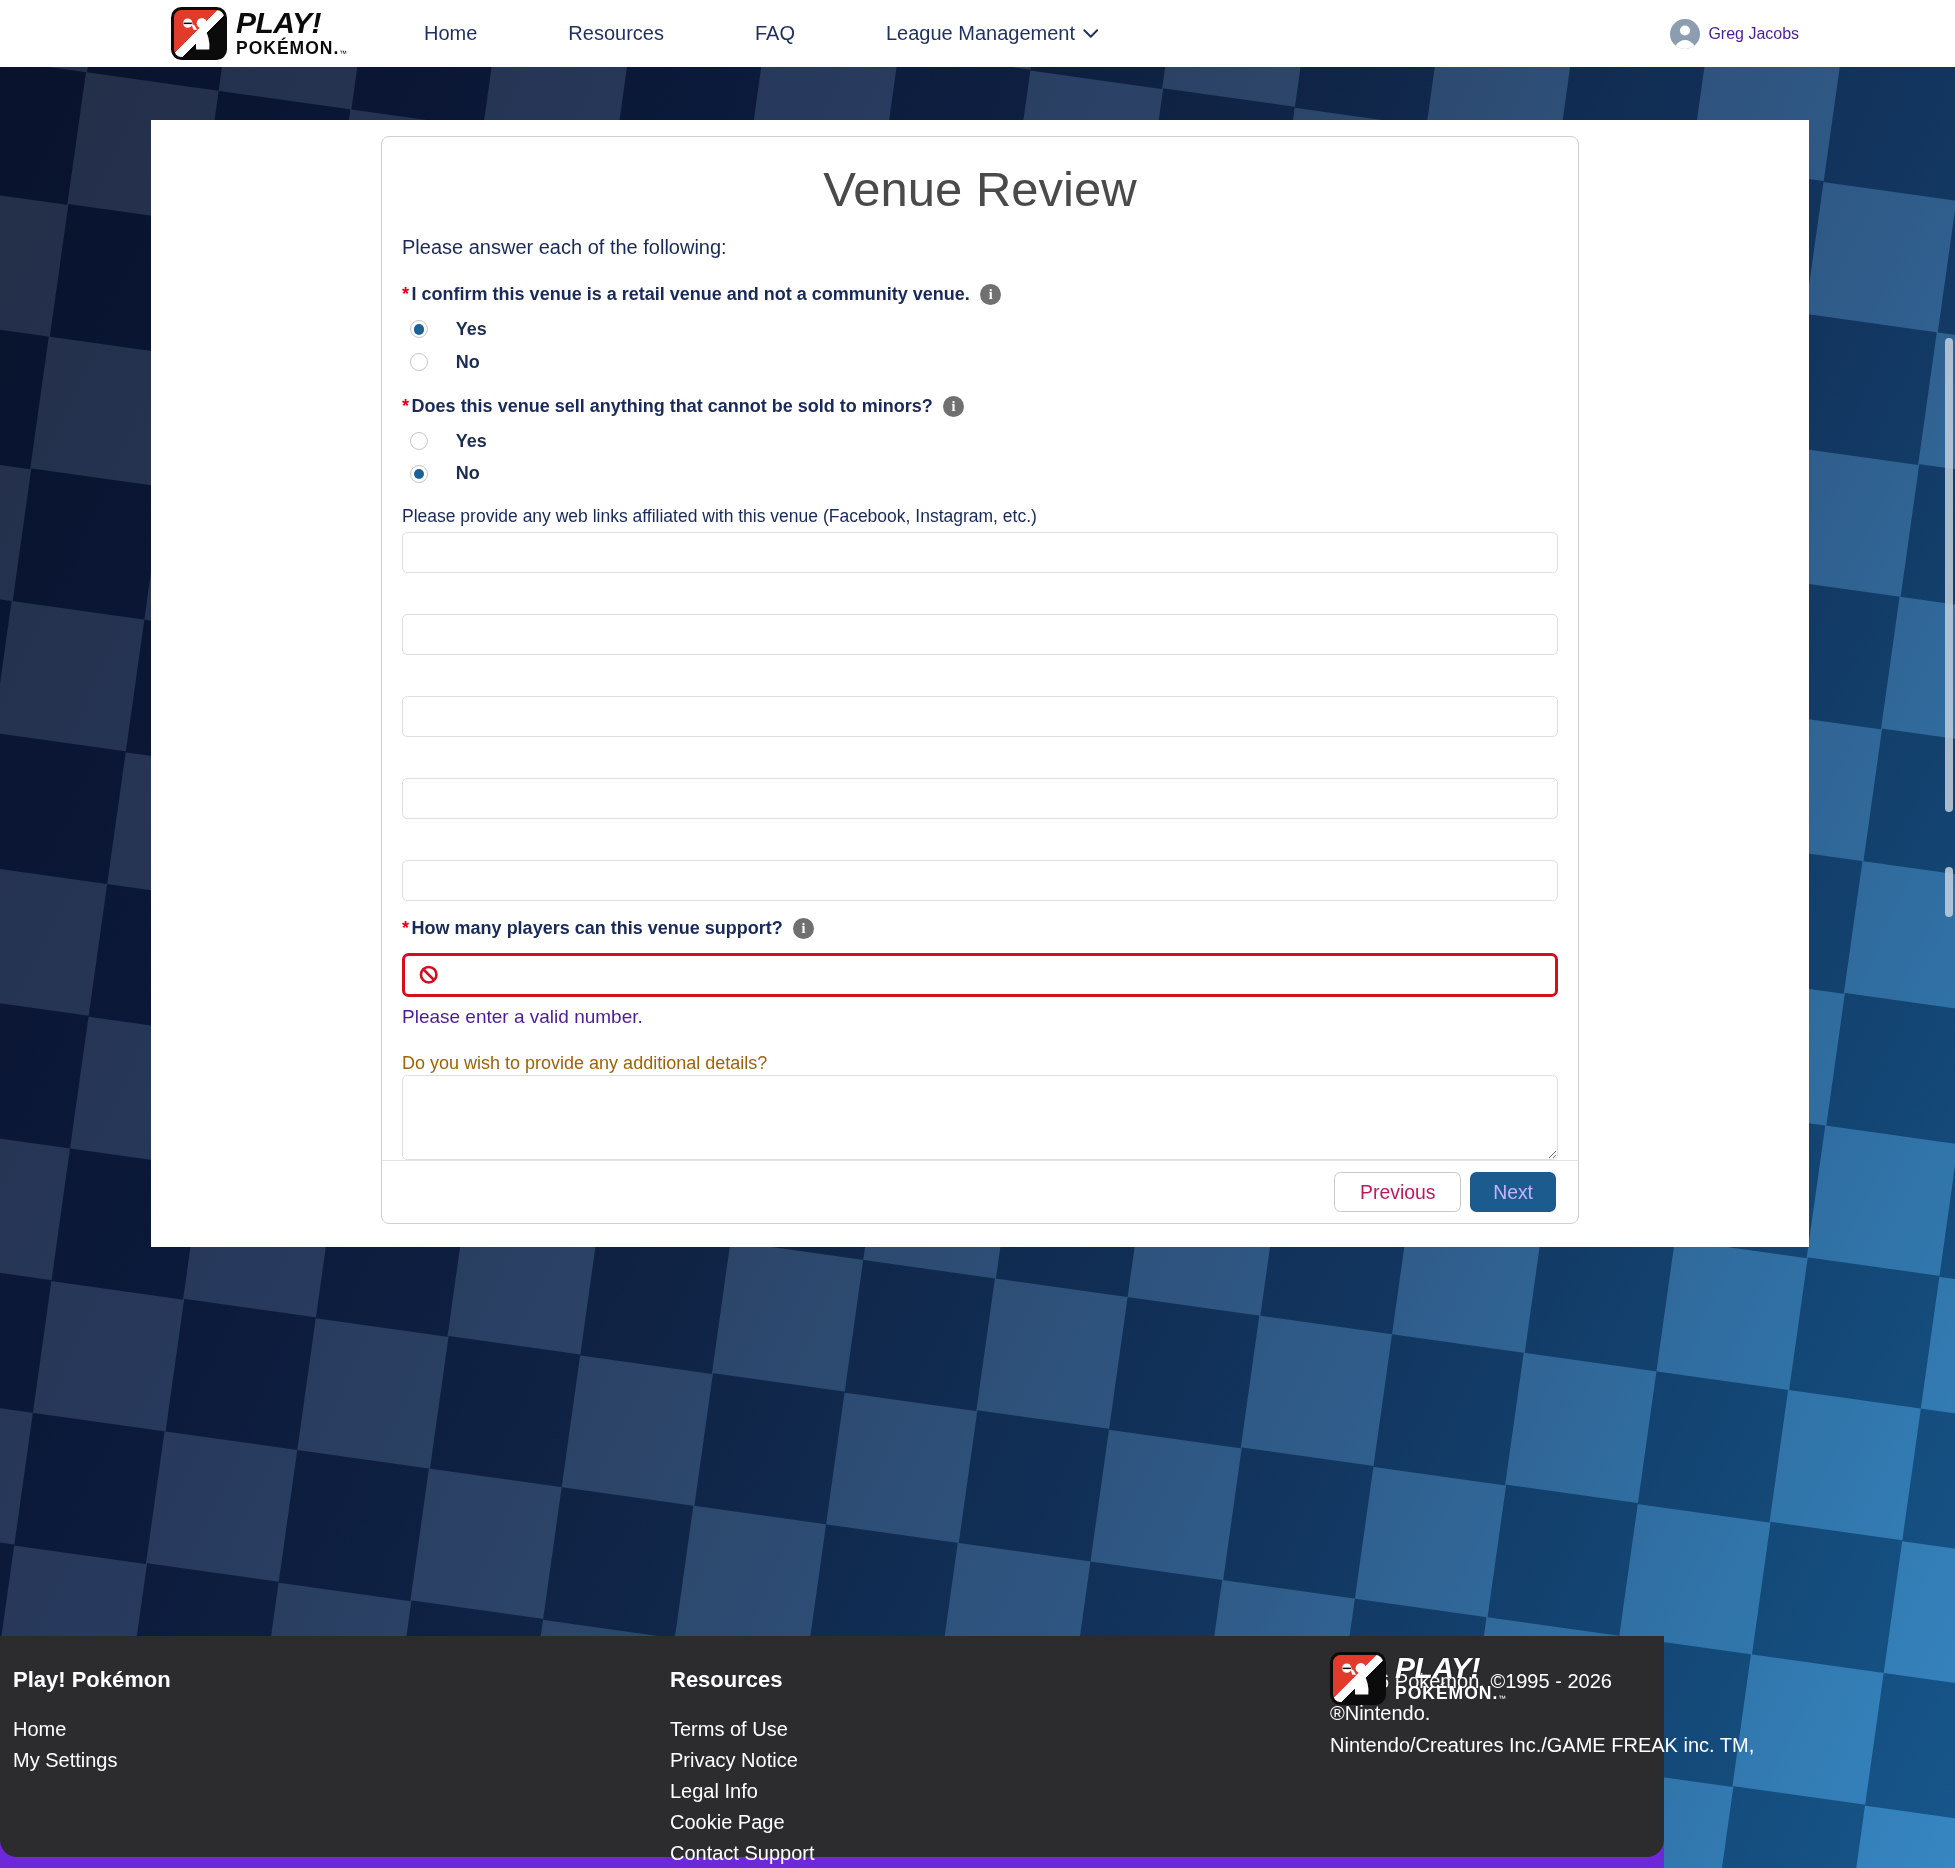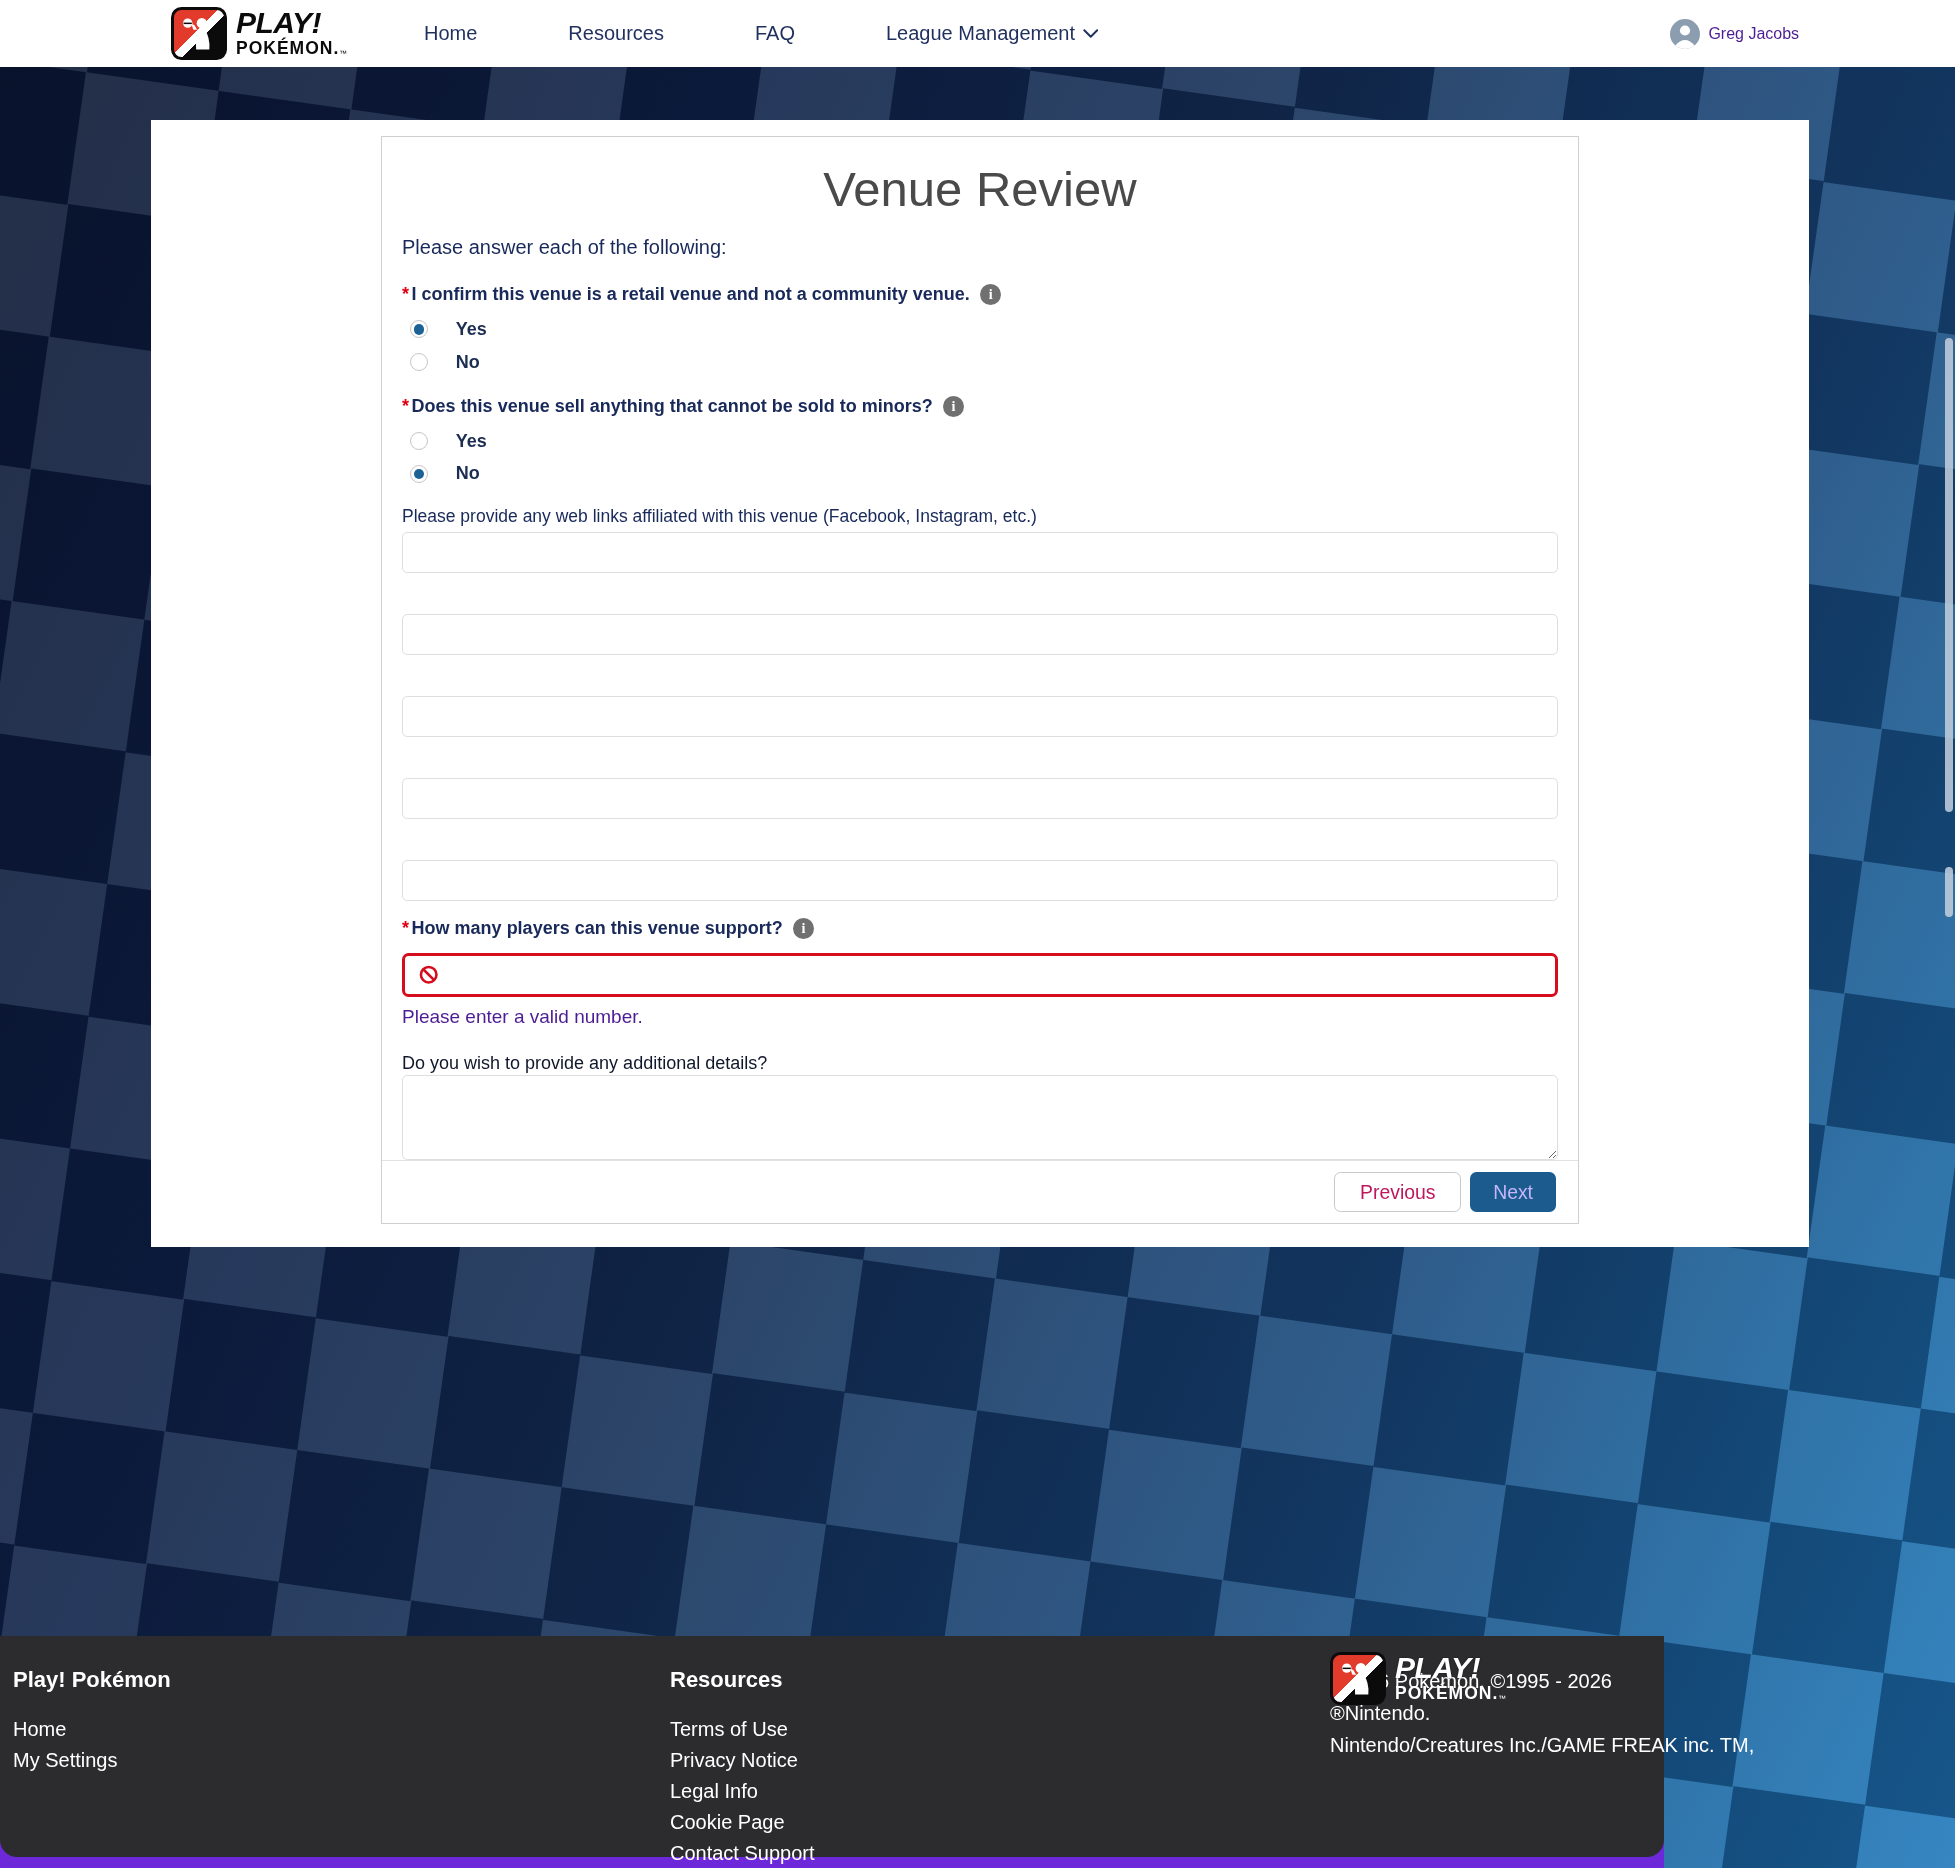--- a/index.html
+++ b/index.html
@@ -79,21 +79,21 @@
   .scroll-thumb.main  { top: 338px; height: 474px; }
   .scroll-thumb.small { top: 867px; height: 50px; }
 
   
   .main-panel {
     position: absolute; left: 151px; top: 120px; width: 1658px; height: 1127px;
     background: #ffffff; z-index: 10;
   }
   .card {
     position: absolute; left: 230px; top: 16px; width: 1198px; height: 1088px;
-    border: 1.3px solid #cfcfcf; border-radius: 0; background: #ffffff;
+    border: 1.3px solid #cfcfcf; border-radius: 8px; background: #ffffff;
     display: flex; flex-direction: column;
   }
   .card-body { padding: 13px 20px 0 20px; }
 
   .form-title {
     font-size: 49px; font-weight: 400; color: #4a4a4a; text-align: center;
     margin: 10.4px 0 17px; line-height: 1.2;
   }
   .form-intro { font-size: 20px; color: #18295a; margin-bottom: 24.6px; }
 
@@ -132,21 +132,21 @@
   }
   .text-input.last { margin-bottom: 17px; }
 
   .error-input {
     width: 100%; height: 44px; border: 3.2px solid #d50d1d; border-radius: 6.5px;
     background: #ffffff; display: flex; align-items: center; padding: 0 14.2px;
   }
   .error-input svg { width: 19.4px; height: 19.4px; }
   .error-msg { font-size: 19px; color: #4c1d95; margin: 9px 0 25px; }
 
-  .details-label { font-size: 18px; color: #0f172a; margin-bottom: 1px; }
+  .details-label { font-size: 18px; color: #a16207; margin-bottom: 1px; }
   .details-area {
     width: 100%; height: 85px; border: 1.3px solid #dedede; border-radius: 5.2px;
     resize: vertical; font-size: 18px; padding: 9px 13px; color: #1c2d52;
     font-family: "Liberation Sans", sans-serif; outline: none; display: block;
   }
 
   .card-footer {
     margin-top: auto; border-top: 1.3px solid #e2e2e2; height: 72px;
     display: flex; align-items: center; justify-content: flex-end;
     gap: 9px; padding: 0 22px;

